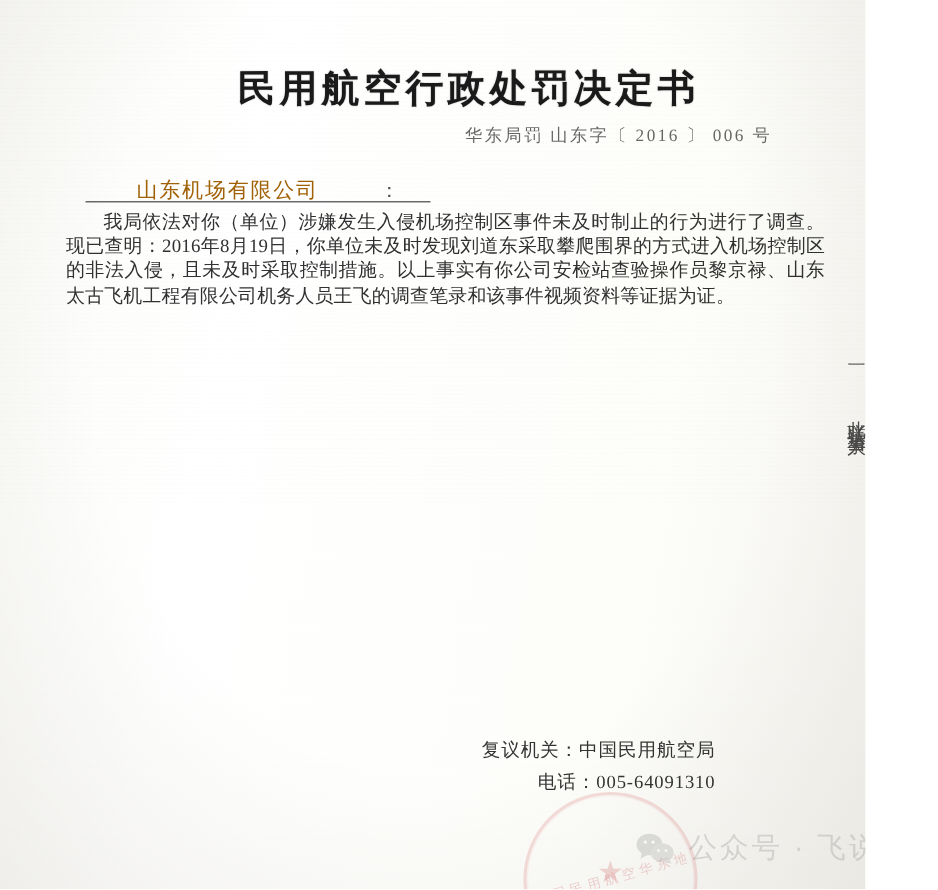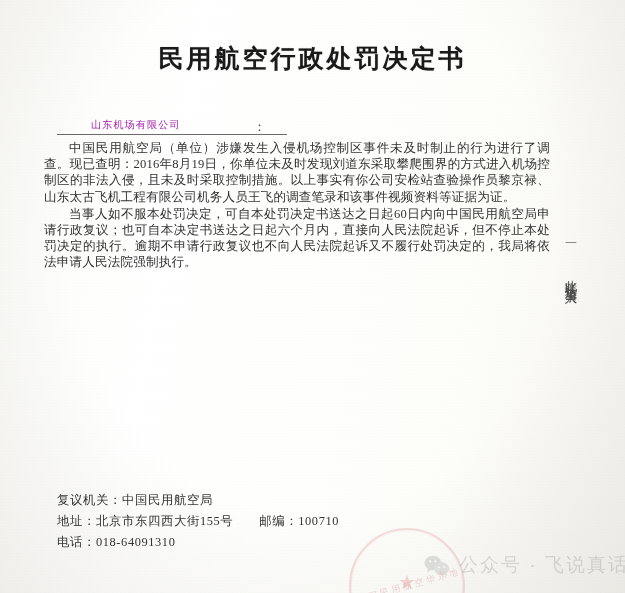--- a/index.html
+++ b/index.html
@@ -5,21 +5,21 @@
   html, body {
     margin: 0;
     padding: 0;
     background: #ffffff;
   }
   body {
     font-family: "Liberation Serif", "DejaVu Serif", serif;
   }
   #page {
     position: relative;
-    width: 625px;
+    width: 577px;
     height: 593px;
     overflow: hidden;
     background: #fdfdfb;
   }
   
   #paper-texture {
     position: absolute;
     inset: 0;
     background:
       radial-gradient(ellipse at 50% 40%, rgba(255,255,255,0) 55%, rgba(216,214,208,0.38) 100%),
@@ -83,23 +83,23 @@
     top: 16px;
     width: 230px;
     height: 1px;
     background: #3a3a3a;
     opacity: .75;
   }
   #addressee-name {
     position: absolute;
     left: 34px;
     top: 0;
-    font-size: 10px;
+    font-size: 14px;
     letter-spacing: 1.2px;
-    color: #a21caf;
+    color: #a16207;
   }
   #addressee-colon {
     position: absolute;
     left: 196px;
     top: 0;
     font-size: 13px;
     color: #272727;
     opacity: .8;
   }
 
@@ -153,20 +153,21 @@
   #footer {
     position: absolute;
     left: 57px;
     top: 490px;
     width: 420px;
     font-size: 12.4px;
     line-height: 21px;
     letter-spacing: .6px;
     color: #232323;
     opacity: .92;
+    text-align: right;
   }
   .footer-line { white-space: nowrap; }
   .footer-gap { display: inline-block; width: 26px; }
 
   
   #seal {
     position: absolute;
     left: 349px;
     top: 528px;
     width: 112px;
@@ -226,46 +227,43 @@
 
 <div id="page">
 
   <div id="paper-texture"></div>
   <div id="scan-noise"></div>
 
   <div class="doc-body">
 
     <div id="title">民用航空行政处罚决定书</div>
 
+    <div id="doc-number">华东局罚 山东字〔 2016 〕 006 号</div>
 
     <div id="addressee-row">
       <div id="addressee-rule"></div>
       <div id="addressee-name">山东机场有限公司</div>
       <div id="addressee-colon">：</div>
     </div>
 
     <div id="content">
-      <p class="para">中国民用航空局（单位）涉嫌发生入侵机场控制区事件未及时制止的行为进行了调查。现已查明：2016年8月19日，你单位未及时发现刘道东采取攀爬围界的方式进入机场控制区的非法入侵，且未及时采取控制措施。以上事实有你公司安检站查验操作员黎京禄、山东太古飞机工程有限公司机务人员王飞的调查笔录和该事件视频资料等证据为证。</p>
-      <p class="para">当事人如不服本处罚决定，可自本处罚决定书送达之日起60日内向中国民用航空局申请行政复议；也可自本决定书送达之日起六个月内，直接向人民法院起诉，但不停止本处罚决定的执行。逾期不申请行政复议也不向人民法院起诉又不履行处罚决定的，我局将依法申请人民法院强制执行。</p>
+      <p class="para">我局依法对你（单位）涉嫌发生入侵机场控制区事件未及时制止的行为进行了调查。现已查明：2016年8月19日，你单位未及时发现刘道东采取攀爬围界的方式进入机场控制区的非法入侵，且未及时采取控制措施。以上事实有你公司安检站查验操作员黎京禄、山东太古飞机工程有限公司机务人员王飞的调查笔录和该事件视频资料等证据为证。</p>
     </div>
 
     <div id="side-stub">
       <div id="side-dash">一</div>
       <div id="side-vertical">此联送达当事人</div>
     </div>
 
     <div id="footer">
       <div class="footer-line">
         <span>复议机关：</span><span>中国民用航空局</span>
       </div>
       <div class="footer-line">
-        <span>地址：</span><span>北京市东四西大街155号</span><span class="footer-gap"></span><span>邮编：</span><span>100710</span>
-      </div>
-      <div class="footer-line">
-        <span>电话：</span><span>018-64091310</span>
+        <span>电话：</span><span>005-64091310</span>
       </div>
     </div>
 
     <div id="seal">
       <div id="seal-text">中国民用航空华东地区管理局</div>
       <div id="seal-star">★</div>
     </div>
 
     <div id="watermark">
       <span>

